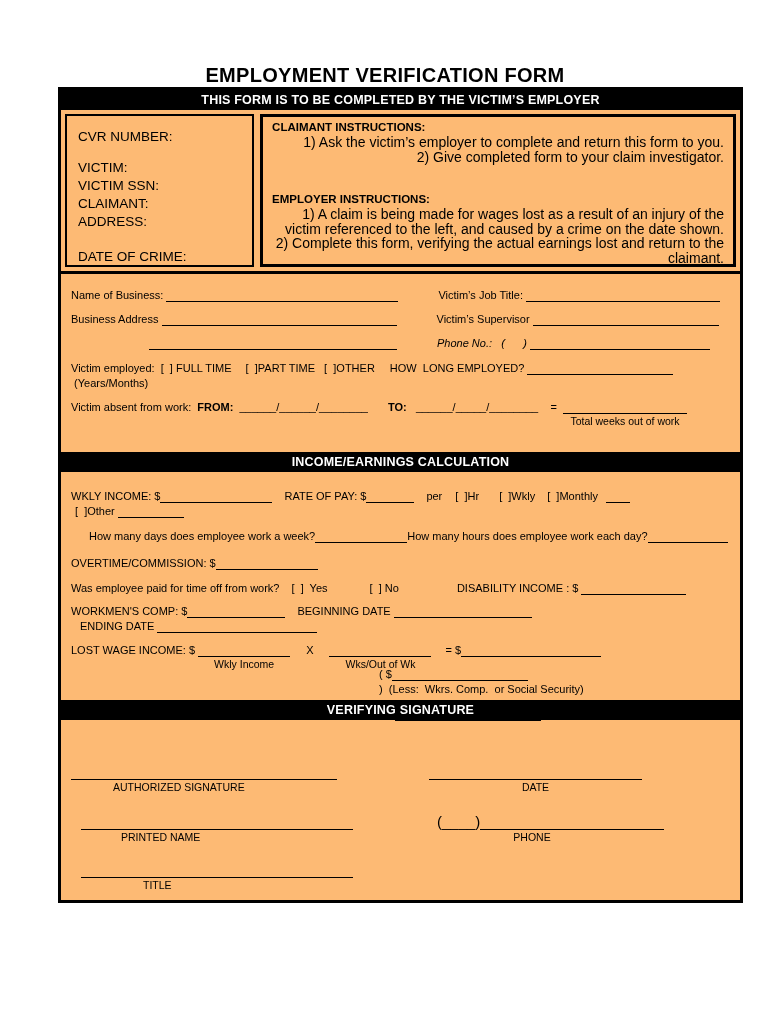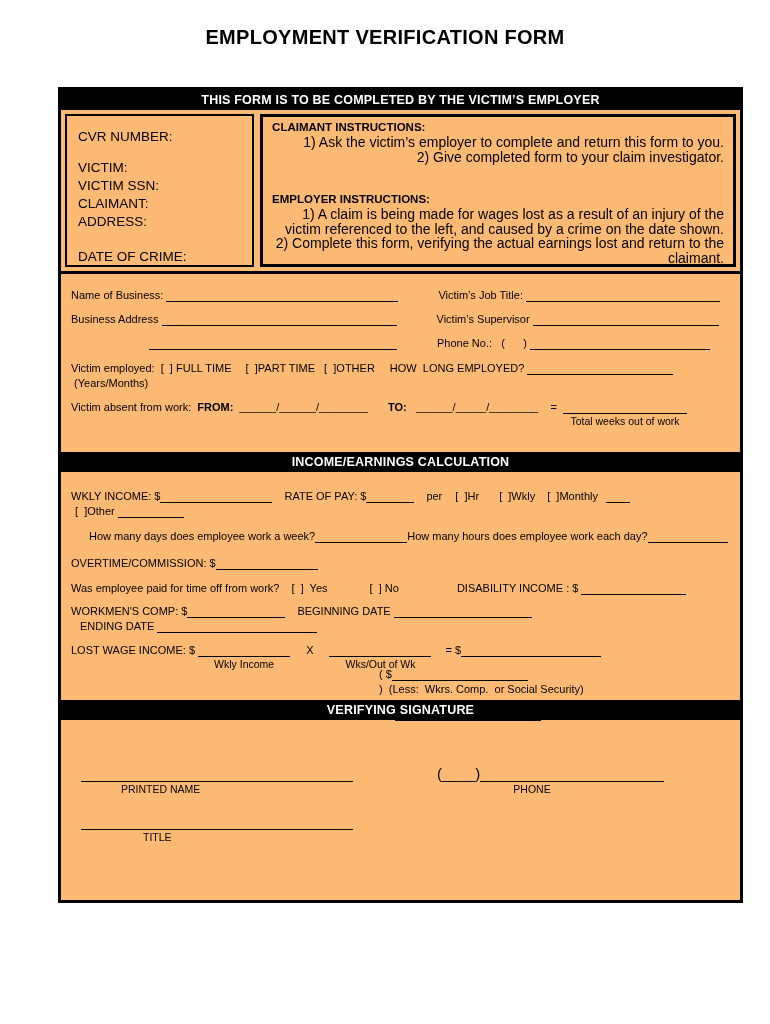--- a/index.html
+++ b/index.html
@@ -1,17 +1,17 @@
 <!DOCTYPE html>
 <html><head>
 <meta charset="utf-8">
 <style>
   html,body{margin:0;padding:0;background:#fff;}
   body{width:770px;height:1024px;position:relative;font-family:"Liberation Sans",sans-serif;color:#000;}
-  .doc-title{text-align:center;font-weight:bold;font-size:20px;padding-top:26px;letter-spacing:.3px;}
+  .doc-title{text-align:center;font-weight:bold;font-size:20px;padding-top:64px;letter-spacing:.3px;}
   .form{position:absolute;left:58px;top:87px;width:685px;height:816px;border:3px solid #000;box-sizing:border-box;background:#fdba74;}
   .bar{background:#000;color:#fff;font-weight:bold;font-size:12.5px;text-align:center;height:20px;line-height:20px;letter-spacing:.2px;}
   .top-sec{display:flex;gap:6px;height:161px;box-sizing:border-box;padding:4px;}
   .box-l{width:334px;box-sizing:border-box;border:2px solid #000;padding:12px 11px 0;font-size:13.5px;line-height:18px;}
   .box-r{flex:1;box-sizing:border-box;border:3px solid #000;padding:3px 9px 0;}
   .ins-t{font-size:11.5px;font-weight:bold;line-height:15px;white-space:pre;}
   .ins{font-size:14px;line-height:14.5px;white-space:pre;text-align:right;}
   .ind1{padding-left:13px;} .ind2{padding-left:16px;}
   .sp13{height:13px;} .sp17{height:17px;} .sp28{height:28px;}
   .biz{height:181px;box-sizing:border-box;border-top:3px solid #000;padding:14px 10px 0;}
@@ -55,38 +55,39 @@
       <div class="ins">1) A claim is being made for wages lost as a result of an injury of the</div>
       <div class="ins ind1">victim referenced to the left, and caused by a crime on the date shown.</div>
       <div class="ins">2) Complete this form, verifying the actual earnings lost and return to the</div>
       <div class="ins ind2">claimant.</div>
     </div>
   </div>
 
   <div class="biz">
     <div class="row" style="margin-bottom:9px;"><span class="t">Name of Business: </span><span class="ln" style="width:232px;"></span><span class="t" style="margin-left:40px;">Victim’s Job Title: </span><span class="ln" style="width:194px;"></span></div>
     <div class="row" style="margin-bottom:9px;"><span class="t">Business Address </span><span class="ln" style="width:235px;"></span><span class="t" style="margin-left:40px;">Victim’s Supervisor </span><span class="ln" style="width:186px;"></span></div>
-    <div class="row" style="margin-bottom:10px;"><span class="sp-i" style="width:78px;"></span><span class="ln" style="width:248px;"></span><span class="t" style="margin-left:40px;">Phone No.:   (      ) </span><span class="ln" style="width:180px;"></span></div>
+    <div class="row" style="margin-bottom:10px;"><span class="sp-i" style="width:78px;"></span><span class="ln" style="width:248px;"></span><span class="t" style="margin-left:40px;font-style:italic;">Phone No.:   (      ) </span><span class="ln" style="width:180px;"></span></div>
     <div class="row" style="margin-bottom:9px;"><span class="t">Victim employed:  </span><span class="t">[  ]</span><span class="t"> FULL TIME</span><span class="t" style="margin-left:14px;">[  ]</span><span class="t">PART TIME</span><span class="t" style="margin-left:9px;">[  ]</span><span class="t">OTHER</span><span class="t" style="margin-left:15px;">HOW  LONG EMPLOYED? </span><span class="ln" style="width:146px;"></span><span class="t"> (Years/Months)</span></div>
     <div class="row" style="margin-bottom:21px;"><span class="t">Victim absent from work:  </span><span class="t b">FROM:</span><span class="t">  ______/______/________</span><span class="t b" style="margin-left:20px;">TO:</span><span class="t">   ______/_____/________</span><span class="t">    =  </span><span class="ln" style="width:124px;"><span class="sub">Total weeks out of work</span></span></div>
   </div>
 
   <div class="bar">INCOME/EARNINGS CALCULATION</div>
 
   <div class="inc">
     <div class="row" style="margin-bottom:10px;"><span class="t">WKLY INCOME: $</span><span class="ln" style="width:112px;"></span><span class="t" style="margin-left:12px;">RATE OF PAY: $</span><span class="ln" style="width:48px;"></span><span class="t" style="margin-left:12px;">per</span><span class="t" style="margin-left:13px;">[  ]</span><span class="t">Hr</span><span class="t" style="margin-left:20px;">[  ]</span><span class="t">Wkly</span><span class="t" style="margin-left:12px;">[  ]</span><span class="t">Monthly</span><span class="ln" style="width:24px;margin-left:8px;"></span><span class="t" style="margin-left:4px;">[  ]</span><span class="t">Other </span><span class="ln" style="width:66px;"></span></div>
     <div class="row" style="margin-bottom:12px;padding-left:18px;"><span class="t">How many days does employee work a week?</span><span class="ln" style="width:92px;"></span><span class="t">How many hours does employee work each day?</span><span class="ln" style="width:80px;"></span></div>
     <div class="row" style="margin-bottom:10px;"><span class="t">OVERTIME/COMMISSION: $</span><span class="ln" style="width:102px;"></span></div>
     <div class="row" style="margin-bottom:8px;"><span class="t">Was employee paid for time off from work?</span><span class="t" style="margin-left:12px;">[  ]</span><span class="t">  Yes</span><span class="t" style="margin-left:42px;">[  ]</span><span class="t"> No</span><span class="t" style="margin-left:58px;">DISABILITY INCOME : $ </span><span class="ln" style="width:105px;"></span></div>
     <div class="row" style="margin-bottom:9px;"><span class="t">WORKMEN'S COMP: $</span><span class="ln" style="width:98px;"></span><span class="t" style="margin-left:12px;">BEGINNING DATE </span><span class="ln" style="width:138px;"></span><span class="t" style="margin-left:9px;">ENDING DATE </span><span class="ln" style="width:160px;"></span></div>
     <div class="row" style="margin-bottom:9px;"><span class="t">LOST WAGE INCOME: $ </span><span class="ln" style="width:92px;"><span class="sub">Wkly Income</span></span><span class="t" style="margin-left:16px;">X</span><span class="ln" style="width:102px;margin-left:16px;"><span class="sub">Wks/Out of Wk</span></span><span class="t" style="margin-left:14px;">= $</span><span class="ln" style="width:140px;"></span></div>
     <div class="row" style="margin-bottom:10px;padding-left:308px;"><span class="t">( $</span><span class="ln" style="width:136px;"></span><span class="t">)  (Less:  Wkrs. Comp.  or Social Security)</span></div>
     <div class="row" style="padding-left:308px;"><span class="t">= $</span><span class="ln" style="width:146px;"></span><span class="t b" style="margin-left:14px;">Lost Wages</span><span class="t"> (Adjusted)</span></div>
   </div>
 
   <div class="bar">VERIFYING SIGNATURE</div>
 
   <div class="sig">
+    <div class="row" style="margin-bottom:33px;padding-left:4px;"><span class="ln" style="width:266px;"><span class="sub sub-l" style="padding-left:42px;">AUTHORIZED SIGNATURE</span></span><span class="ln" style="width:213px;margin-left:92px;"><span class="sub">DATE</span></span></div>
     <div class="row" style="margin-bottom:33px;padding-left:14px;"><span class="ln" style="width:272px;"><span class="sub sub-l" style="padding-left:40px;">PRINTED NAME</span></span><span class="phone-pre" style="margin-left:84px;">(____)</span><span class="ln" style="width:184px;"><span class="sub sub-l" style="padding-left:33px;">PHONE</span></span></div>
     <div class="row" style="padding-left:14px;"><span class="ln" style="width:272px;"><span class="sub sub-l" style="padding-left:62px;">TITLE</span></span></div>
   </div>
 
 </div>
 
 </body></html>

